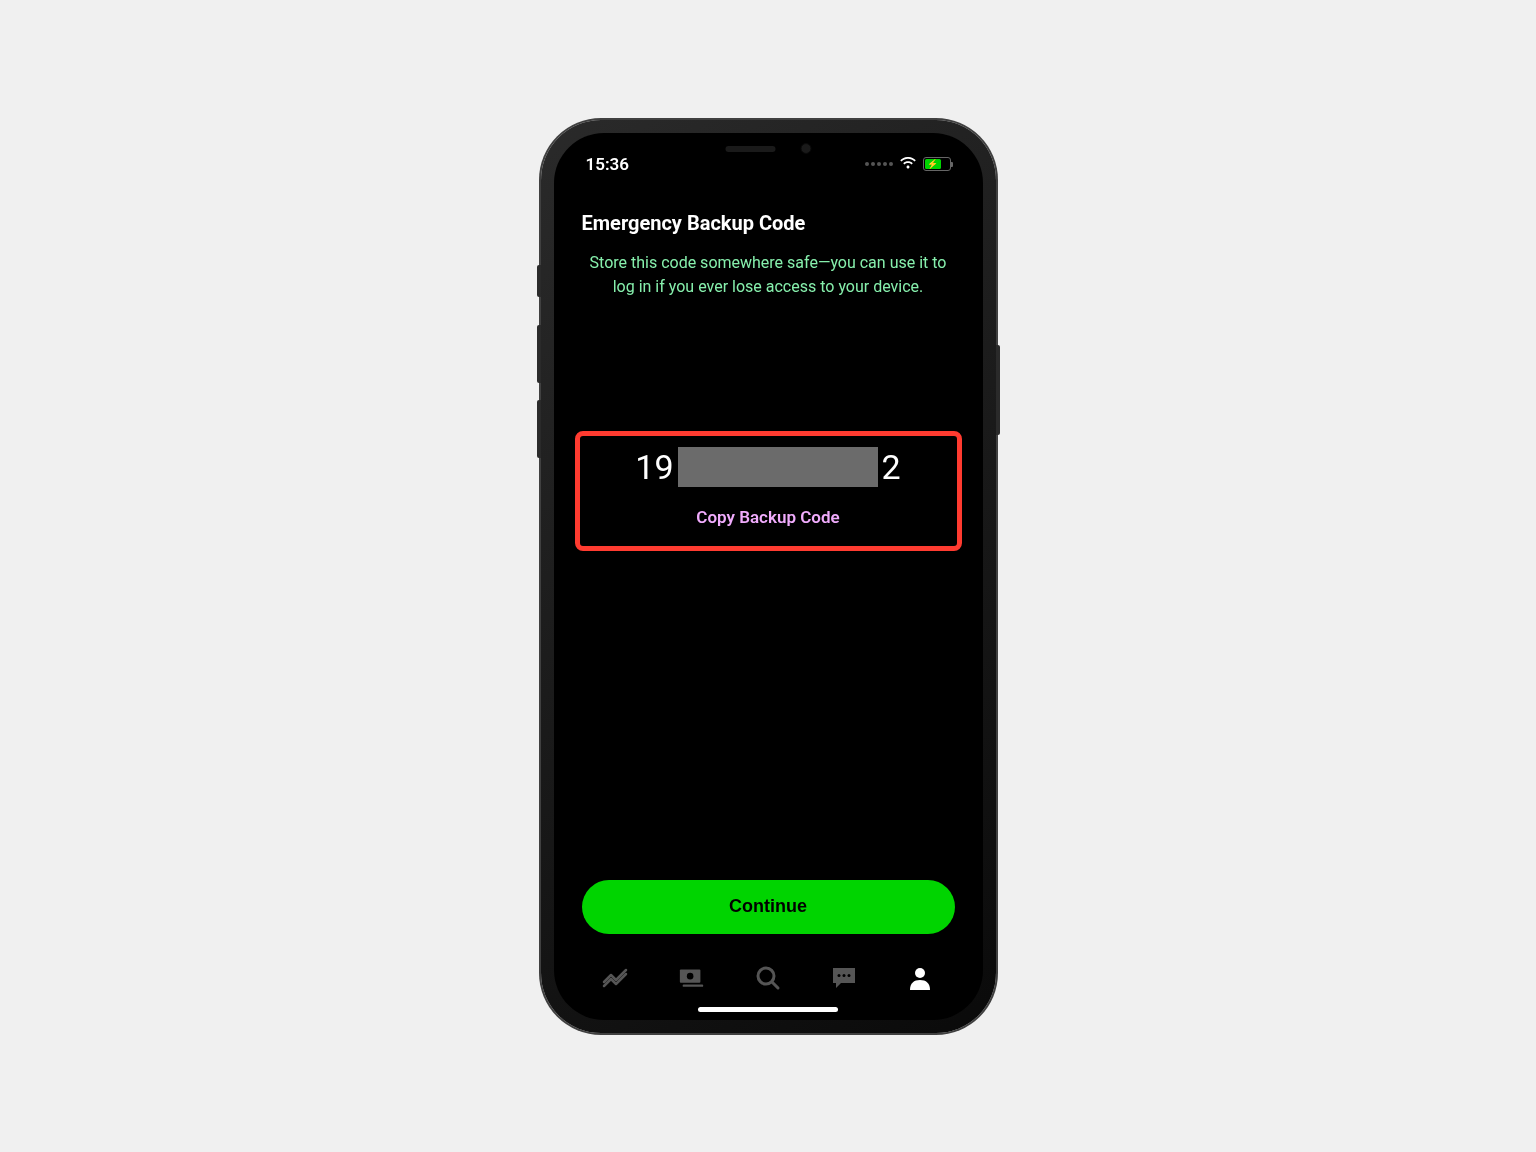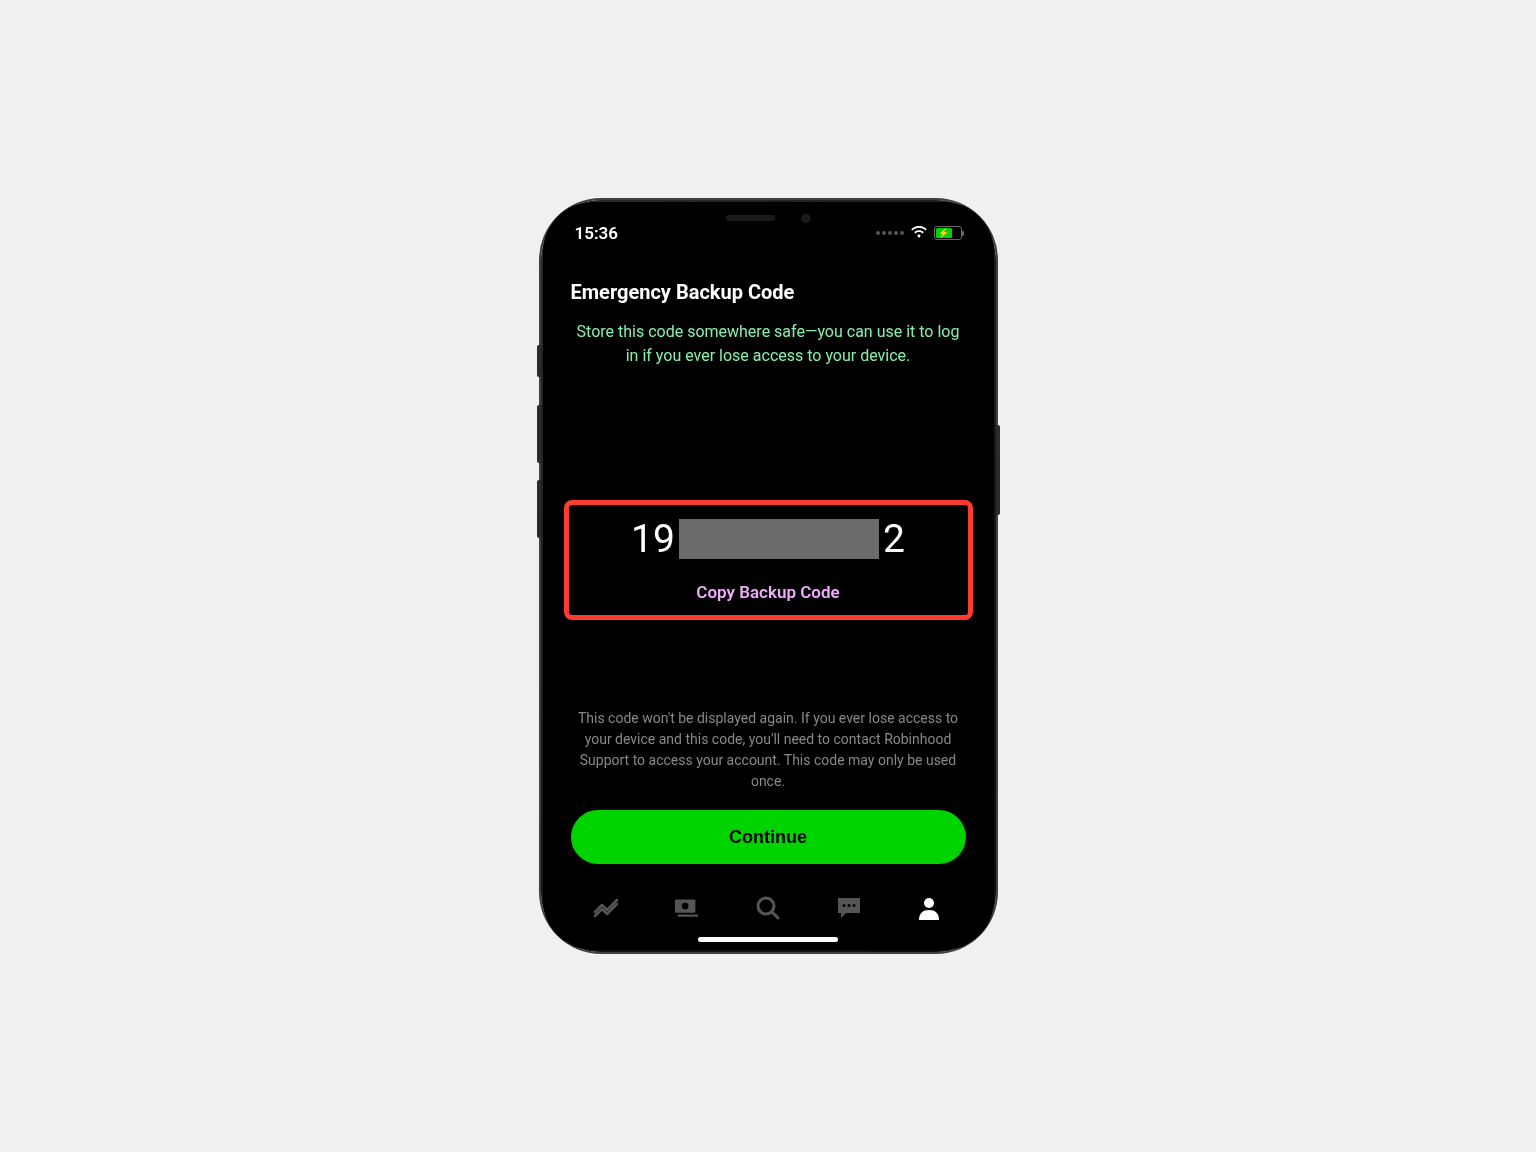--- a/index.html
+++ b/index.html
@@ -23,24 +23,24 @@
       height: 950px;
       background: #f0f0f0;
       border-radius: 16px;
       display: flex;
       align-items: center;
       justify-content: center;
     }
     
     .phone-frame {
       width: 455px;
-      height: 752px;
+      height: 913px;
       background: linear-gradient(145deg, #2a2a2a, #0a0a0a);
       border-radius: 60px;
-      padding: 2px;
+      padding: 13px;
       position: relative;
       box-shadow: 0 0 0 2px #404040;
     }
     
     .phone-button-left-1 {
       position: absolute;
       left: -4px;
       top: 145px;
       width: 4px;
       height: 32px;
@@ -227,21 +227,21 @@
       border-radius: 8px;
       z-index: 5;
       pointer-events: none;
     }
     
     .code-display {
       display: flex;
       align-items: center;
       justify-content: center;
       gap: 4px;
-      font-size: 39px;
+      font-size: 34px;
       font-weight: 400;
       margin-bottom: 20px;
     }
     
     .code-redacted {
       width: 200px;
       height: 40px;
       background: #6b6b6b;
     }
     
@@ -352,21 +352,20 @@
           <div class="code-display">
             <span>19</span>
             <div class="code-redacted"></div>
             <span>2</span>
           </div>
           <div class="copy-link">Copy Backup Code</div>
         </div>
 
         <div class="spacer"></div>
 
-        <p class="warning-text">This code won't be displayed again. If you ever lose access to your device and this code, you'll need to contact Robinhood Support to access your account. This code may only be used once.</p>
 
         <button class="continue-button">Continue</button>
       </div>
 
       <div class="tab-bar">
         <div class="tab-icon">
           <svg width="28" height="20" viewBox="0 0 28 20" fill="none" stroke="#555" stroke-width="2.5">
             <path d="M2 14 L9 7 L14 12 L24 2" stroke-linecap="round" stroke-linejoin="round"></path>
             <path d="M2 18 L9 11 L14 16 L24 6" stroke-linecap="round" stroke-linejoin="round"></path>
           </svg>

